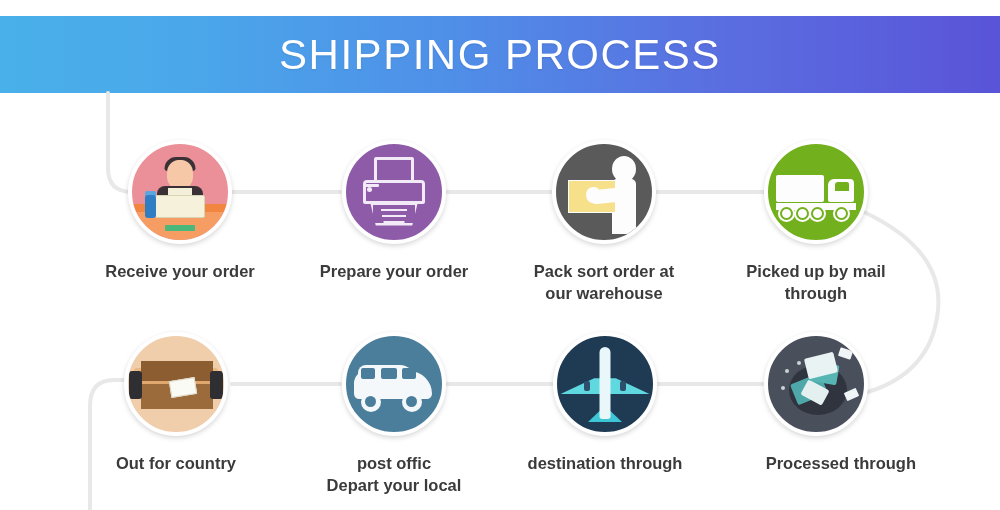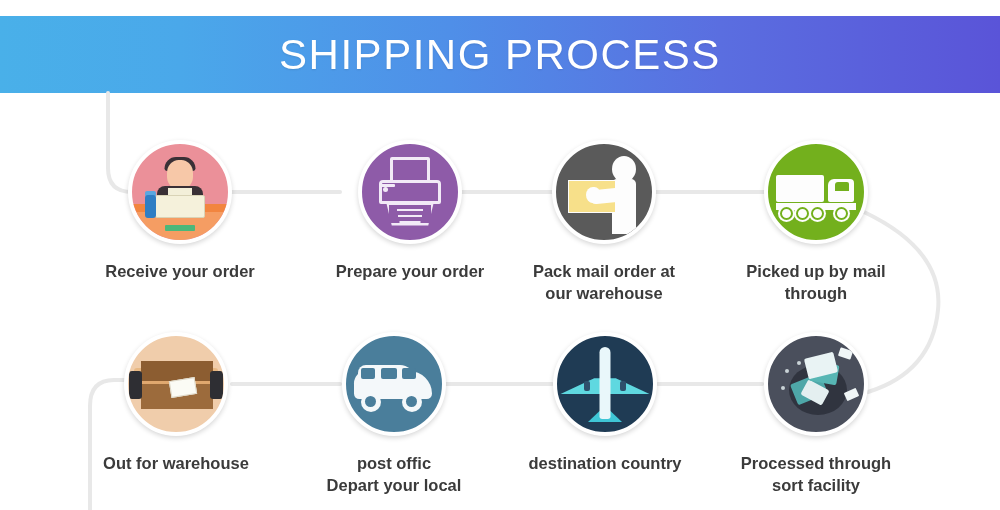--- a/index.html
+++ b/index.html
@@ -394,21 +394,21 @@
         <div class="bottle"></div>
         <div class="keyboard"></div>
       </div>
     </div>
     <div class="step-label">
       <div>Receive your order</div>
       <div></div>
     </div>
   </div>
 
-  <div class="step" style="left:310px; top:140px;">
+  <div class="step" style="left:294px; top:140px;">
     <div class="circle-wrap">
       <div class="circle ic-printer">
         <div class="pr-paper-top"></div>
         <div class="pr-body"></div>
         <div class="pr-slot"></div>
         <div class="pr-dot"></div>
         <div class="pr-sheet"></div>
         <div class="pr-line" style="top:68%; width:26px;"></div>
         <div class="pr-line" style="top:74%; width:24px;"></div>
         <div class="pr-line" style="top:80%; width:21px;"></div>
@@ -424,21 +424,21 @@
     <div class="circle-wrap">
       <div class="circle ic-pack">
         <div class="pk-head"></div>
         <div class="pk-body"></div>
         <div class="pk-box"></div>
         <div class="pk-arm"></div>
         <div class="pk-hand"></div>
       </div>
     </div>
     <div class="step-label">
-      <div>Pack mail order at</div>
+      <div>Pack sort order at</div>
       <div>our warehouse</div>
     </div>
   </div>
 
   <div class="step" style="left:716px; top:140px;">
     <div class="circle-wrap">
       <div class="circle ic-truck">
         <div class="tk-trailer"></div>
         <div class="tk-cab"></div>
         <div class="tk-win"></div>
@@ -462,21 +462,21 @@
         <div class="bx-flap" style="right:6%;"></div>
         <div class="bx-main"></div>
         <div class="bx-lid"></div>
         <div class="bx-seam"></div>
         <div class="bx-label"></div>
         <div class="bx-handle" style="left:1%;"></div>
         <div class="bx-handle" style="right:1%;"></div>
       </div>
     </div>
     <div class="step-label">
-      <div>Out for warehouse</div>
+      <div>Out for country</div>
       <div></div>
     </div>
   </div>
 
   <div class="step" style="left:294px; top:332px;">
     <div class="circle-wrap">
       <div class="circle ic-van">
         <div class="vn-body"></div>
         <div class="vn-roof"></div>
         <div class="vn-win" style="left:16%; width:14px;"></div>
@@ -498,38 +498,37 @@
     <div class="circle-wrap">
       <div class="circle ic-plane">
         <div class="pl-wing"></div>
         <div class="pl-tail"></div>
         <div class="pl-fuse"></div>
         <div class="pl-eng" style="left:28%;"></div>
         <div class="pl-eng" style="left:66%;"></div>
       </div>
     </div>
     <div class="step-label">
-      <div>destination country</div>
-    </div>
-  </div>
-
-  <div class="step" style="left:716px; top:332px;">
+      <div>destination through</div>
+    </div>
+  </div>
+
+  <div class="step" style="left:716px; top:332px;text-align:right;">
     <div class="circle-wrap">
       <div class="circle ic-sort">
         <div class="st-hole"></div>
         <div class="st-env-c"></div>
         <div class="st-env-d"></div>
         <div class="st-env-b"></div>
         <div class="st-env-a"></div>
         <div class="st-spark" style="left:18%; top:34%;"></div>
         <div class="st-spark" style="left:30%; top:26%;"></div>
         <div class="st-spark" style="left:14%; top:52%;"></div>
         <div class="st-fly" style="left:74%; top:14%; transform:rotate(18deg);"></div>
         <div class="st-fly" style="left:80%; top:56%; transform:rotate(-24deg);"></div>
       </div>
     </div>
     <div class="step-label">
       <div>Processed through</div>
-      <div>sort facility</div>
     </div>
   </div>
 
 </div>
 
 </body></html>

